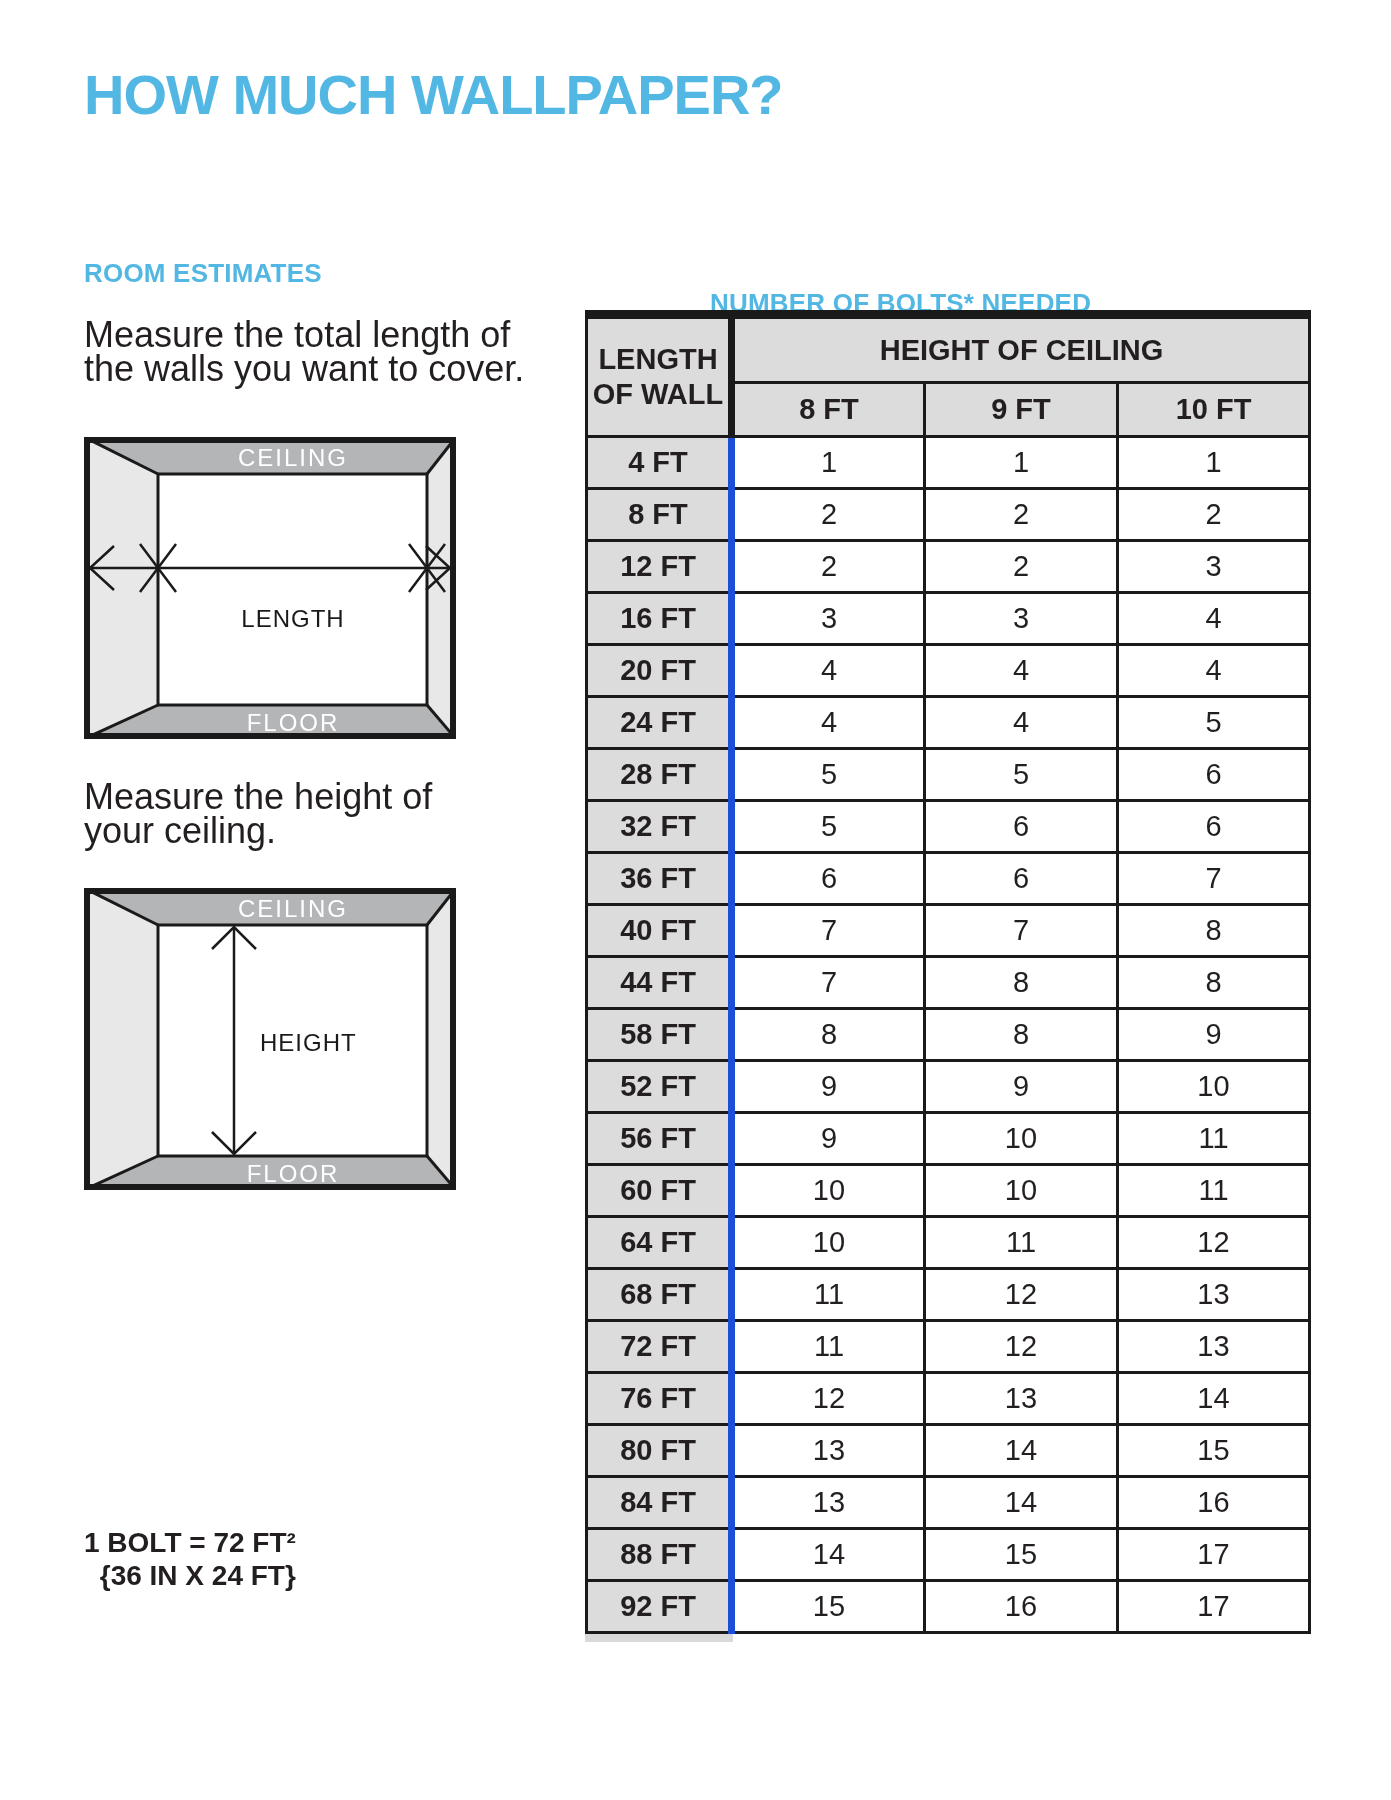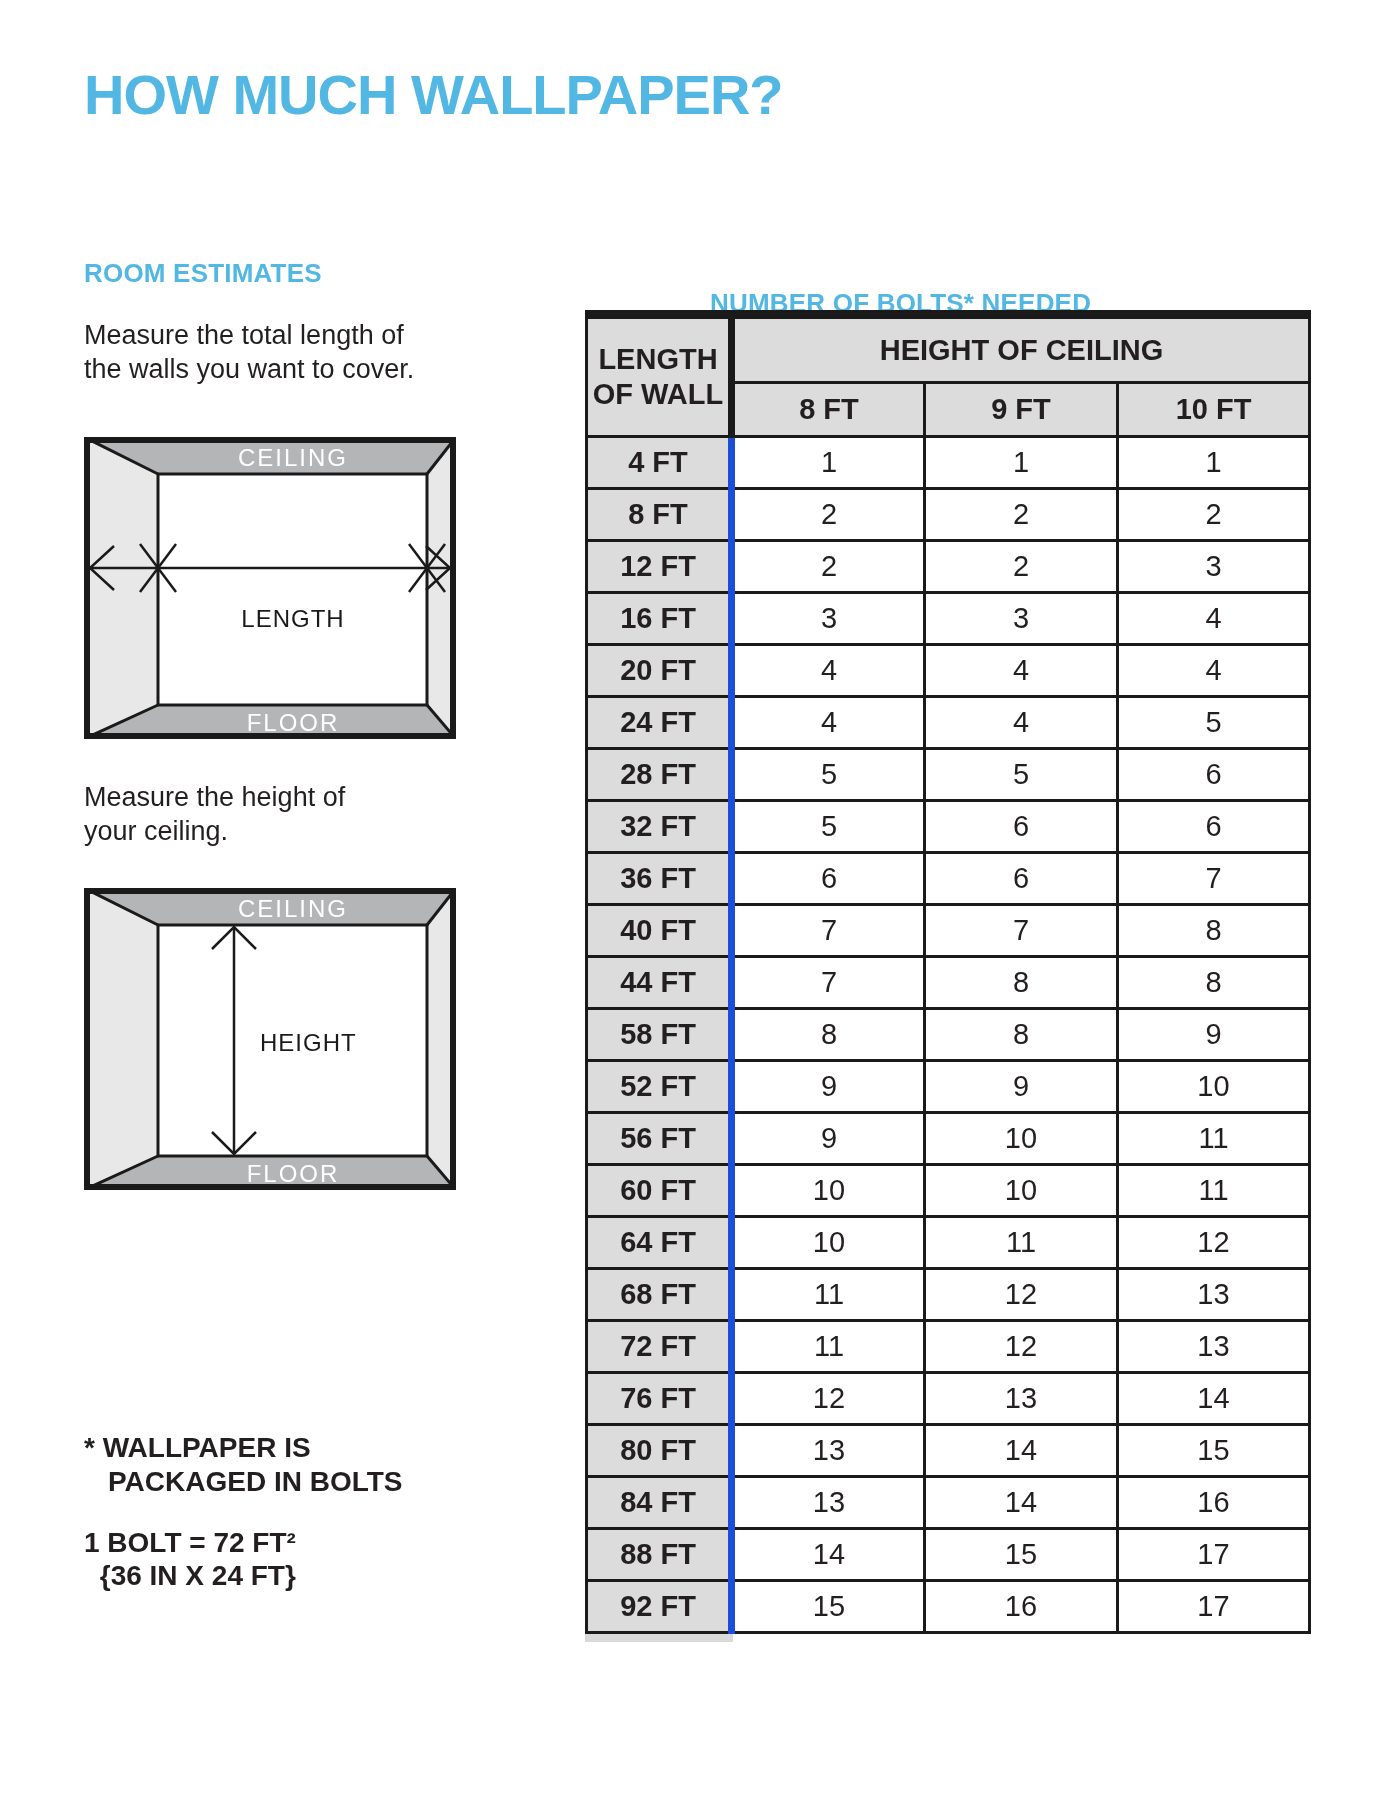--- a/index.html
+++ b/index.html
@@ -7,21 +7,21 @@
   body { background:#fff; font-family:"Liberation Sans","DejaVu Sans",sans-serif; color:var(--ink); }
   #page { position:relative; width:1391px; height:1800px; background:#ffffff; overflow:hidden; }
 
   .page-title { position:absolute; left:84px; top:62px; font-size:56px; font-weight:bold;
                 letter-spacing:-1px; color:var(--accent); }
 
   .section-heading { position:absolute; font-size:26px; font-weight:bold; color:var(--accent); letter-spacing:0.2px; }
   #room-estimates-heading { left:84px; top:258px; }
   #bolts-heading { left:710px; top:258px;margin-top:30px; }
 
-  .para { position:absolute; left:84px; font-size:27px; line-height:34px; color:var(--ink); }
+  .para { position:absolute; left:84px; font-size:36px; line-height:34px; color:var(--ink); }
   #step1 { top:318px; }
   #step2 { top:780px; }
   #step3 { top:1228px; line-height:33px; }
 
   .footnote { position:absolute; left:84px; top:1431px; font-size:28px; font-weight:bold; line-height:34px; }
   .footnote .indent { padding-left:24px; }
   .bolt-info { position:absolute; left:84px; top:1526px; font-size:28px; font-weight:bold; line-height:33px;text-align:right; }
 
   .diagram { position:absolute; left:84px; width:372px; height:302px; }
   #diagram-length { top:437px; }
@@ -108,24 +108,20 @@
         <line x1="150" y1="39" x2="150" y2="266" class="measure"></line>
         <polyline points="128,61 150,39 172,61" class="measure"></polyline>
         <polyline points="128,244 150,266 172,244" class="measure"></polyline>
       </g>
       <text x="176" y="163" text-anchor="start" class="diag-label-dark">HEIGHT</text>
       <rect x="3" y="3" width="366" height="296" fill="none" stroke="#1a1a1a" stroke-width="6"></rect>
     </svg>
   </div>
 
 
-  <div class="footnote">
-    <div>* WALLPAPER IS</div>
-    <div class="indent">PACKAGED IN BOLTS</div>
-  </div>
 
   <div class="bolt-info">
     <div>1 BOLT = 72 FT²</div>
     <div>{36 IN X 24 FT}</div>
   </div>
 
   <div class="section-heading" id="bolts-heading">NUMBER OF BOLTS* NEEDED</div>
 
   <div id="bolt-table-wrap">
     <table>

